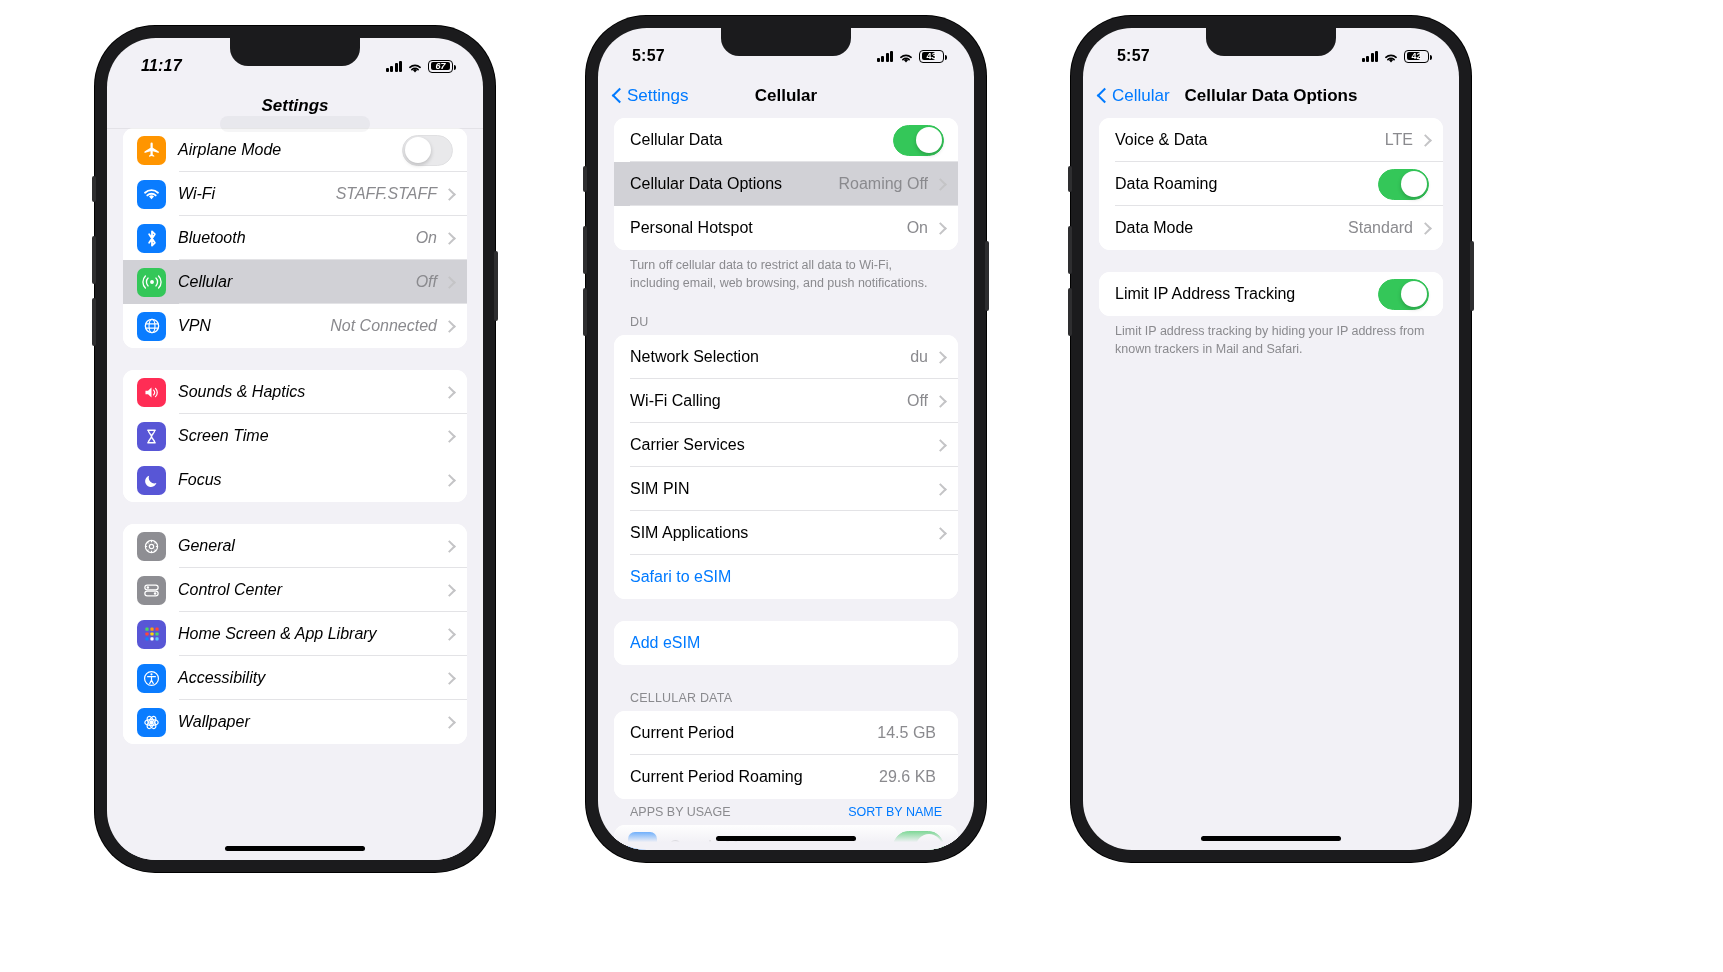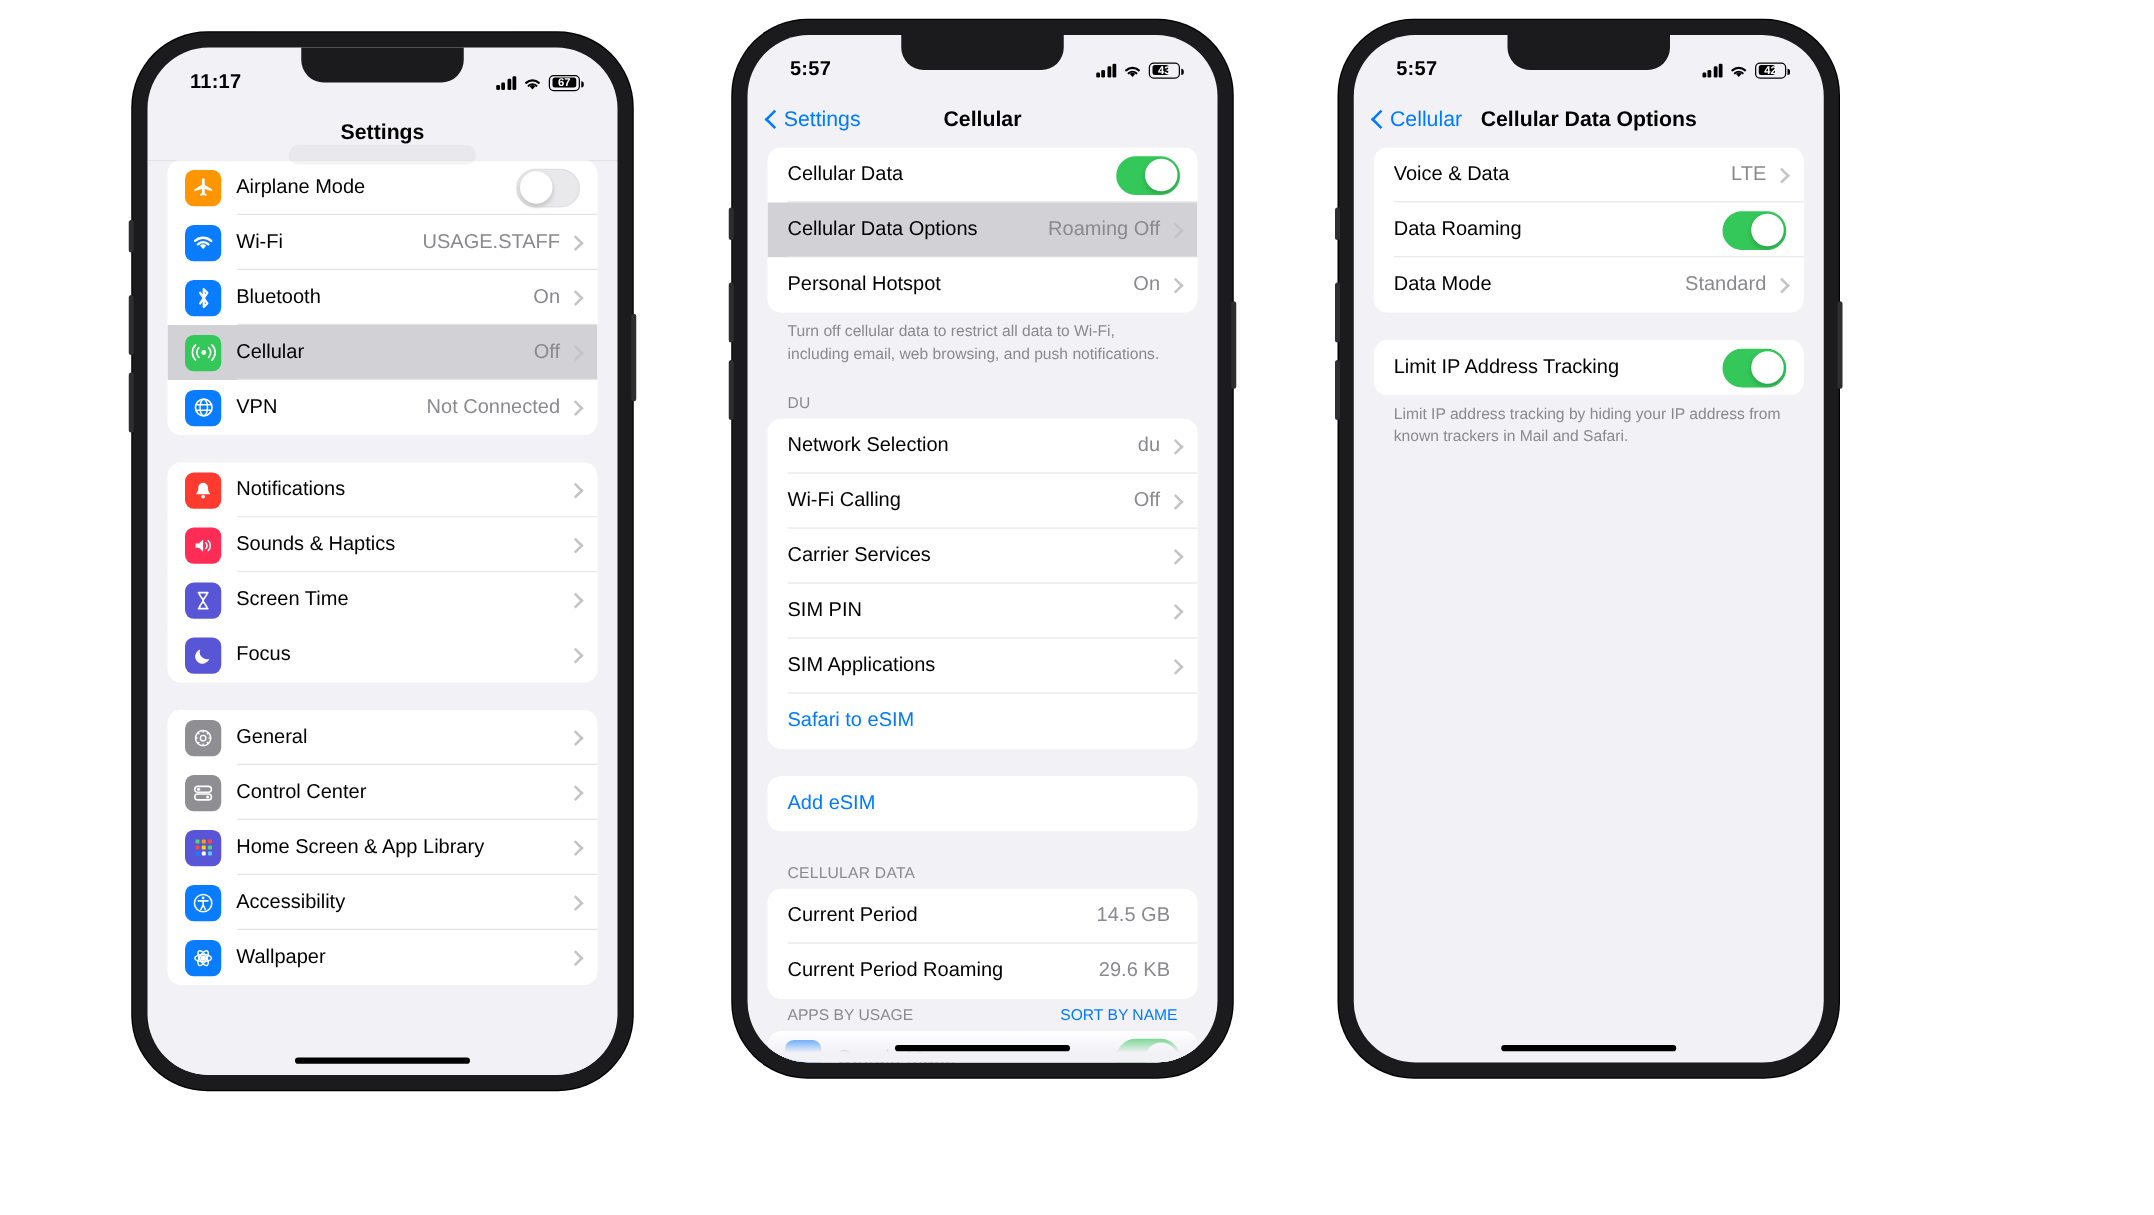--- a/index.html
+++ b/index.html
@@ -18,21 +18,21 @@
   
   .phone {
     position: absolute;
     width: 400px;
     height: 846px;
     background: #1b1b1d;
     border-radius: 60px;
     padding: 12px;
     box-shadow: 0 0 0 1px #000;
   }
-  .phone.p1 { left: 106px; top: 26px; }
+  .phone.p1 { left: 95px; top: 26px; font-style: italic; }
   .phone.p2 { left: 586px; top: 16px; }
   .phone.p3 { left: 1071px; top: 16px; }
 
   .screen {
     position: relative;
     width: 100%;
     height: 100%;
     background: #f2f1f6;
     border-radius: 49px;
     overflow: hidden;
@@ -381,21 +381,21 @@
 
           <div class="row icon-row">
             <div class="ic" style="background:#0a7cff">
               <svg width="19" height="15" viewBox="0 0 20 15" fill="none">
                   <path d="M10 12.6 L12.6 9.6 A3.6 3.6 0 0 0 7.4 9.6 Z" fill="#fff"></path>
                   <path d="M3.2 5.6 A10 10 0 0 1 16.8 5.6" stroke="#fff" stroke-width="2" stroke-linecap="round"></path>
                   <path d="M5.6 8.5 A6.2 6.2 0 0 1 14.4 8.5" stroke="#fff" stroke-width="2" stroke-linecap="round"></path>
                 </svg>
             </div>
             <div class="row-label">Wi-Fi</div>
-            <div class="row-value">USAGE.STAFF</div>
+            <div class="row-value">STAFF.STAFF</div>
             <div class="chev"></div>
             <div class="sep"></div>
           </div>
 
           <div class="row icon-row">
             <div class="ic" style="background:#0a7cff">
               <svg width="14" height="19" viewBox="0 0 14 20">
                   <path d="M4 5.5 L10 14.5 L7 17.5 V2.5 L10 5.5 L4 14.5" stroke="#fff" stroke-width="1.9" fill="none" stroke-linejoin="round" stroke-linecap="round"></path>
                 </svg>
             </div>
@@ -430,31 +430,20 @@
                 </svg>
             </div>
             <div class="row-label">VPN</div>
             <div class="row-value">Not Connected</div>
             <div class="chev"></div>
 
           </div>
         </div>
 
         <div class="group">
-          <div class="row icon-row">
-            <div class="ic" style="background:#ff3b30">
-              <svg width="17" height="18" viewBox="0 0 20 20" fill="#fff">
-                  <path d="M10 3.2a4.6 4.6 0 0 0-4.6 4.6c0 3.6-1.2 4.6-1.8 5.3-.3.3-.1.8.3.8h12.2c.4 0 .6-.5.3-.8-.6-.7-1.8-1.7-1.8-5.3A4.6 4.6 0 0 0 10 3.2z"></path>
-                  <circle cx="10" cy="16.4" r="1.7"></circle>
-                </svg>
-            </div>
-            <div class="row-label">Notifications</div>
-            <div class="chev"></div>
-            <div class="sep"></div>
-          </div>
           <div class="row icon-row">
             <div class="ic" style="background:#ff2d55">
               <svg width="19" height="17" viewBox="0 0 22 18" fill="none">
                   <path d="M4 7 H7 L11 3.3 V14.7 L7 11 H4 Z" fill="#fff"></path>
                   <path d="M13.4 6.3 A3.6 3.6 0 0 1 13.4 11.7" stroke="#fff" stroke-width="1.4" stroke-linecap="round"></path>
                   <path d="M15.6 4.2 A6.6 6.6 0 0 1 15.6 13.8" stroke="#fff" stroke-width="1.4" stroke-linecap="round"></path>
                 </svg>
             </div>
             <div class="row-label">Sounds &amp; Haptics</div>
             <div class="chev"></div>

